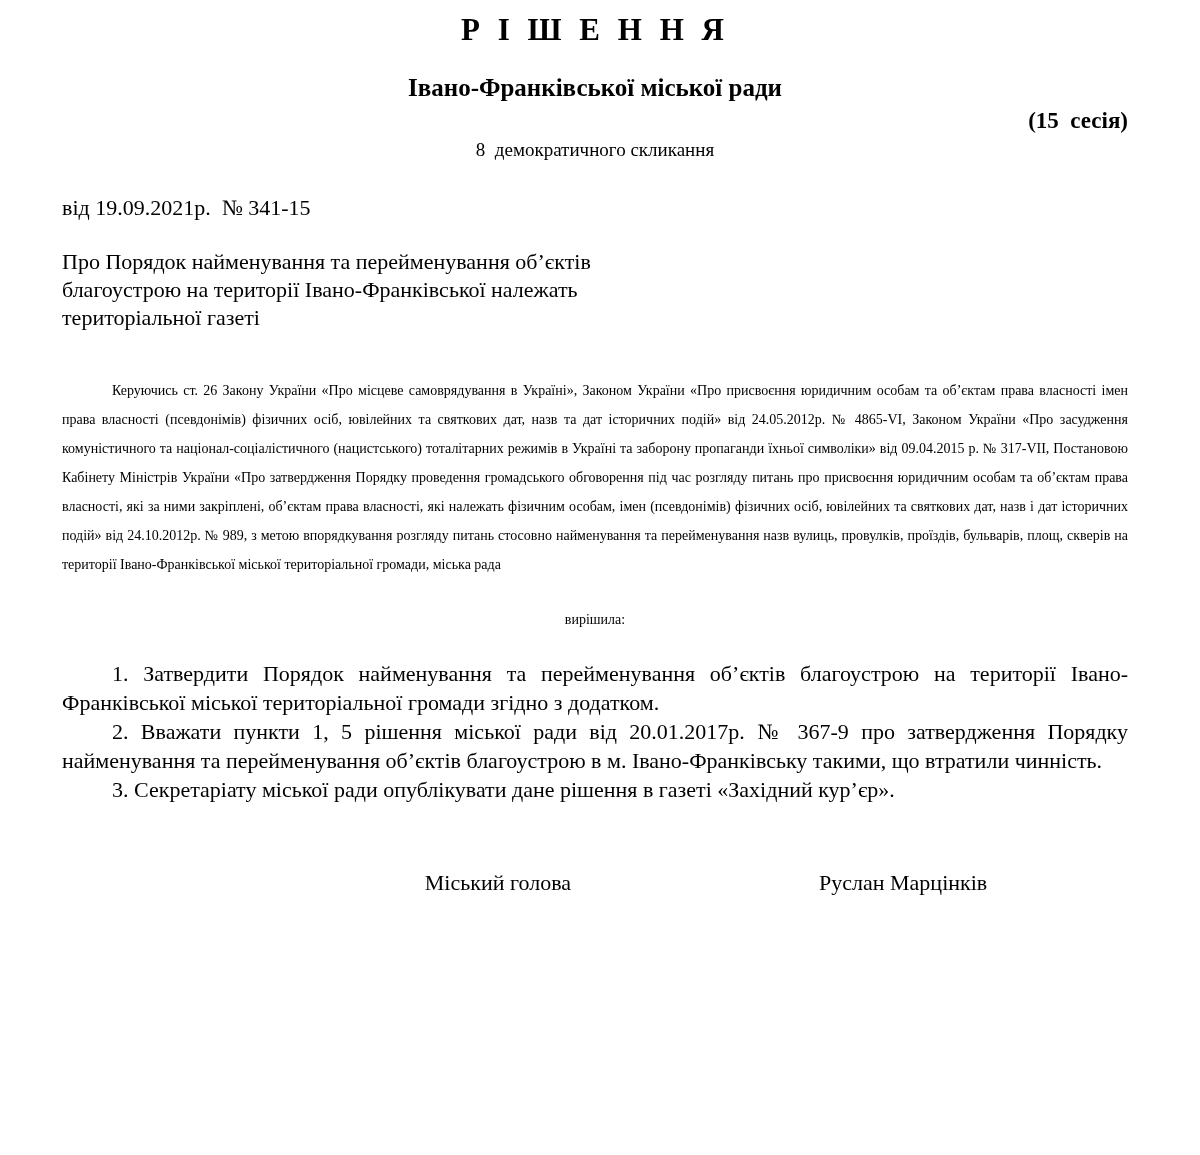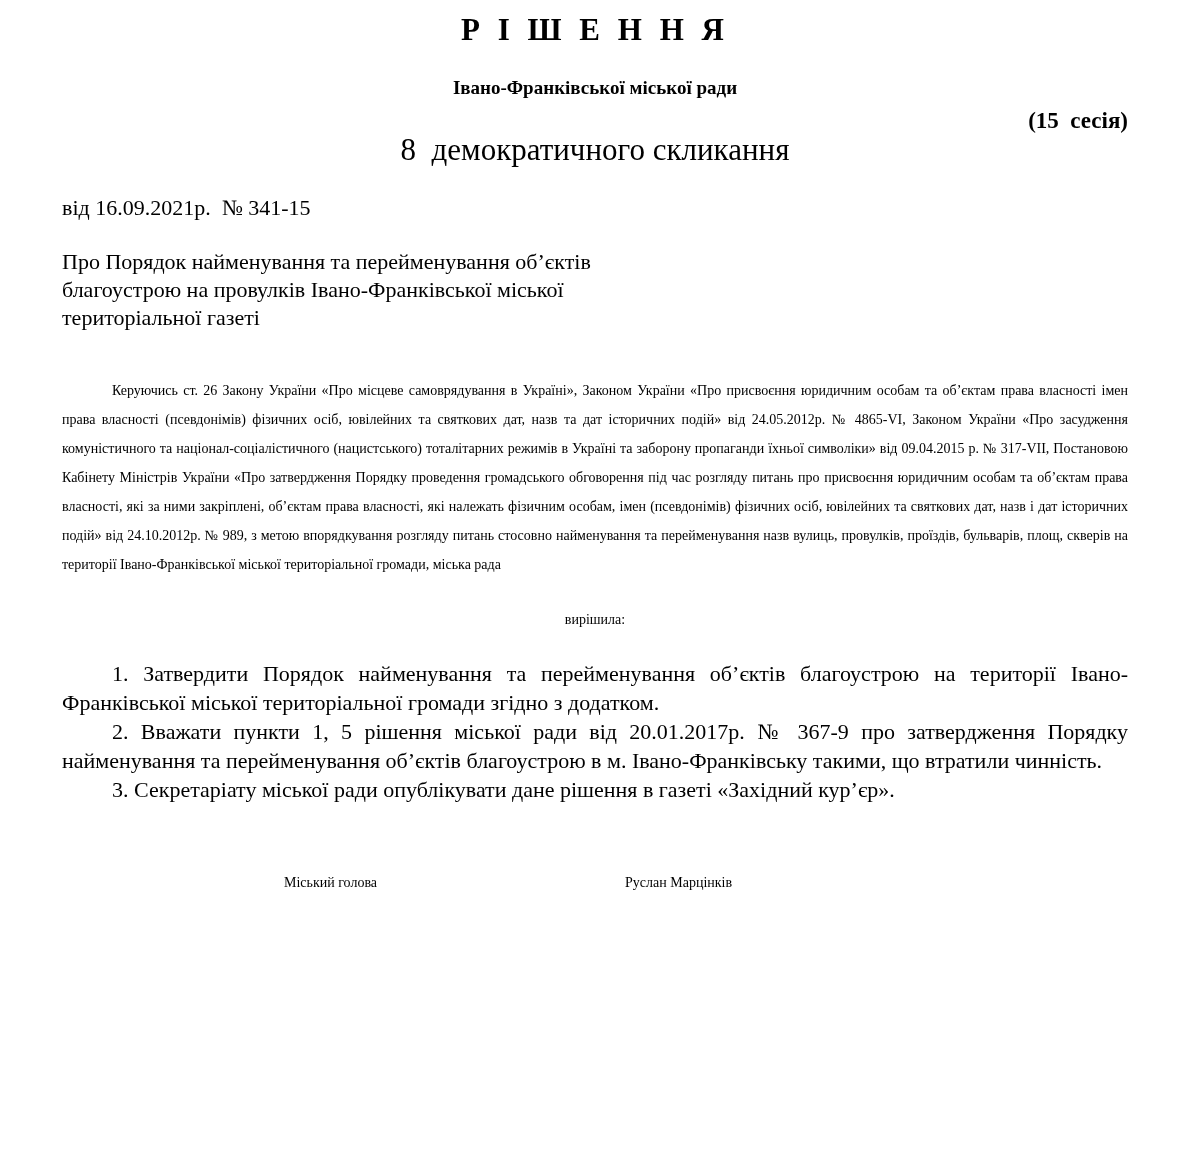--- a/index.html
+++ b/index.html
@@ -24,35 +24,35 @@
   .doc-title {
     text-align: center;
     font-weight: bold;
     font-size: 31px;
     line-height: 36px;
     letter-spacing: 5px;
   }
   .doc-council {
     text-align: center;
     font-weight: bold;
-    font-size: 19px;
+    font-size: 25px;
     line-height: 28px;
     margin-top: 26px;
   }
   .doc-session {
     text-align: right;
     font-weight: bold;
     font-size: 23px;
     line-height: 26px;
     margin-top: 6px;
     white-space: pre-wrap;
   }
   .doc-convocation {
     text-align: center;
-    font-size: 31px;
+    font-size: 19px;
     line-height: 28px;
     margin-top: 2px;
     white-space: pre-wrap;
   }
   .doc-dateline {
     font-size: 22px;
     line-height: 25px;
     margin-top: 31px;
     white-space: pre-wrap;
   }
@@ -79,45 +79,46 @@
     font-size: 22px;
     line-height: 29px;
   }
   .doc-item {
     margin: 0;
     text-align: justify;
     text-indent: 50px;
   }
   .doc-signature {
     margin-top: 64px;
-    font-size: 14px;
+    font-size: 22px;
     line-height: 29px;
     display: flex;
+    justify-content: center;
   }
   .doc-signature .sig-position { margin-left: 222px; }
   .doc-signature .sig-name { margin-left: 248px; }
 </style>
 </head>
 <body>
 
 <div class="page">
 
   <div class="doc-title">Р І Ш Е Н Н Я</div>
 
   <div class="doc-council">Івано-Франківської міської ради</div>
 
   <div class="doc-session">(15  сесія)</div>
 
   <div class="doc-convocation">8  демократичного скликання</div>
 
-  <div class="doc-dateline">від 16.09.2021р.  № 341-15</div>
+  <div class="doc-dateline">від 19.09.2021р.  № 341-15</div>
 
   <div class="doc-subject">
     <div>Про Порядок найменування та перейменування об’єктів</div>
-    <div>благоустрою на провулків Івано-Франківської міської</div>
+    <div>благоустрою на території Івано-Франківської належать</div>
     <div>територіальної газеті</div>
   </div>
 
   <p class="doc-preamble">Керуючись ст. 26 Закону України «Про місцеве самоврядування в Україні», Законом України «Про присвоєння юридичним особам та об’єктам права власності імен права власності (псевдонімів) фізичних осіб, ювілейних та святкових дат, назв та дат історичних подій» від 24.05.2012р. № 4865-VI, Законом України «Про засудження комуністичного та націонал-соціалістичного (нацистського) тоталітарних режимів в Україні та заборону пропаганди їхньої символіки» від 09.04.2015 р. № 317-VII, Постановою Кабінету Міністрів України «Про затвердження Порядку проведення громадського обговорення під час розгляду питань про присвоєння юридичним особам та об’єктам права власності, які за ними закріплені, об’єктам права власності, які належать фізичним особам, імен (псевдонімів) фізичних осіб, ювілейних та святкових дат, назв і дат історичних подій» від 24.10.2012р. № 989, з метою впорядкування розгляду питань стосовно найменування та перейменування назв вулиць, провулків, проїздів, бульварів, площ, скверів на території Івано-Франківської міської територіальної громади, міська рада</p>
 
   <div class="doc-resolved">вирішила:</div>
 
   <div class="doc-items">
     <p class="doc-item">1. Затвердити Порядок найменування та перейменування об’єктів благоустрою на території Івано-Франківської міської територіальної громади згідно з додатком.</p>
     <p class="doc-item">2. Вважати пункти 1, 5 рішення міської ради від 20.01.2017р. № 367-9 про затвердження Порядку найменування та перейменування об’єктів благоустрою в м. Івано-Франківську такими, що втратили чинність.</p>

